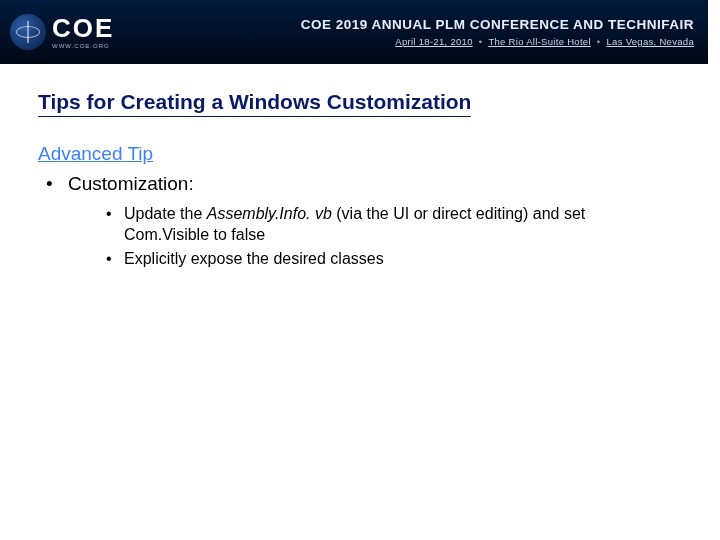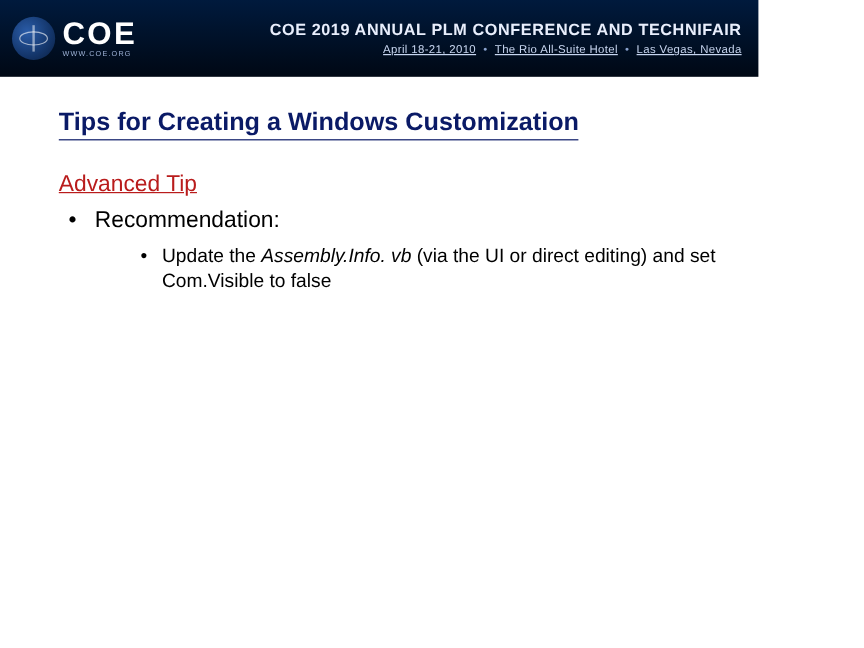--- a/index.html
+++ b/index.html
@@ -1,30 +1,30 @@
 <!DOCTYPE html>
 <html><head>
 <meta charset="utf-8">
 <style>
   html,body{margin:0;padding:0;width:720px;height:540px;background:#fff;font-family:Arial,Helvetica,sans-serif;color:#000;}
-  .banner{width:632px;height:64px;background:linear-gradient(#001a3d,#000814);display:flex;align-items:center;position:relative;justify-content:center;}
+  .banner{width:708px;height:64px;background:linear-gradient(#001a3d,#000814);display:flex;align-items:center;position:relative;justify-content:center;}
   .logo{display:flex;align-items:center;gap:6px;margin-left:10px;}
   .logo-mark{width:36px;height:36px;border-radius:50%;background:radial-gradient(circle at 35% 35%,#2a5ca8 0%,#14366b 60%,#0a1f40 100%);display:flex;align-items:center;justify-content:center;position:relative;}
   .logo-mark::before{content:"";position:absolute;width:22px;height:10px;border:1.5px solid rgba(255,255,255,.6);border-radius:50%;}
   .logo-mark::after{content:"";position:absolute;width:1.5px;height:22px;background:rgba(255,255,255,.5);}
   .logo-text{display:flex;flex-direction:column;line-height:1;}
   .logo-text .big{color:#fff;font-weight:bold;font-size:26px;letter-spacing:2px;font-family:"Arial Black",Arial,sans-serif;}
   .logo-text .small{color:#9fb4d8;font-size:6px;letter-spacing:1px;margin-top:2px;}
   .banner-right{margin-left:auto;margin-right:14px;text-align:right;color:#e8eefc;}
   .banner-title{font-size:13.5px;font-weight:bold;letter-spacing:.5px;}
   .banner-sub{font-size:9.5px;color:#c7d6f0;margin-top:4px;letter-spacing:.3px;text-decoration:underline;}
   .dot{display:inline-block;margin:0 6px;color:#8aa3cf;}
-  .content{padding:26px 38px 0 49px;}
+  .content{padding:26px 38px 0 38px;}
   .slide-title{font-size:21px;font-weight:bold;color:#0a1a66;border-bottom:1.5px solid #0a1a66;display:inline-block;padding-bottom:2px;}
-  .subhead{margin-top:26px;font-size:19px;color:#b91c1c;text-decoration:underline;}
+  .subhead{margin-top:26px;font-size:19px;color:#3b82f6;text-decoration:underline;}
   ul.lvl1{list-style:none;padding:0;margin:6px 0 0 0;}
   ul.lvl1>li{position:relative;padding-left:30px;font-size:19px;line-height:1.35;margin-top:2px;color:#000;}
   ul.lvl1>li::before{content:"•";position:absolute;left:8px;top:0;font-size:19px;color:#000;}
   .indent-line{display:block;padding-left:40px;font-size:19px;line-height:1.35;}
   ul.lvl2{list-style:none;padding:0;margin:6px 12px 0 0;}
   ul.lvl2>li{position:relative;padding-left:56px;font-size:16px;line-height:1.35;margin-top:2px;color:#000;}
   ul.lvl2>li::before{content:"•";position:absolute;left:38px;top:0;font-size:16px;}
   .ital{font-style:italic;}
 </style>
 </head>
@@ -46,21 +46,24 @@
   </div>
 </div>
 
 <div class="content">
   <div class="slide-title">Tips for Creating a Windows Customization</div>
 
   <div class="subhead">Advanced Tip</div>
 
   <ul class="lvl1">
     <li>
-      <span>Recommendation:</span>
+      <span>Customization:</span>
       <ul class="lvl2">
         <li>
           <span>Update the </span><span class="ital">Assembly.Info. vb </span><span>(via the UI or direct editing) and set Com.Visible to false</span>
+        </li>
+        <li>
+          <span>Explicitly expose the desired classes</span>
         </li>
       </ul>
     </li>
   </ul>
 </div>
 
 </body></html>

